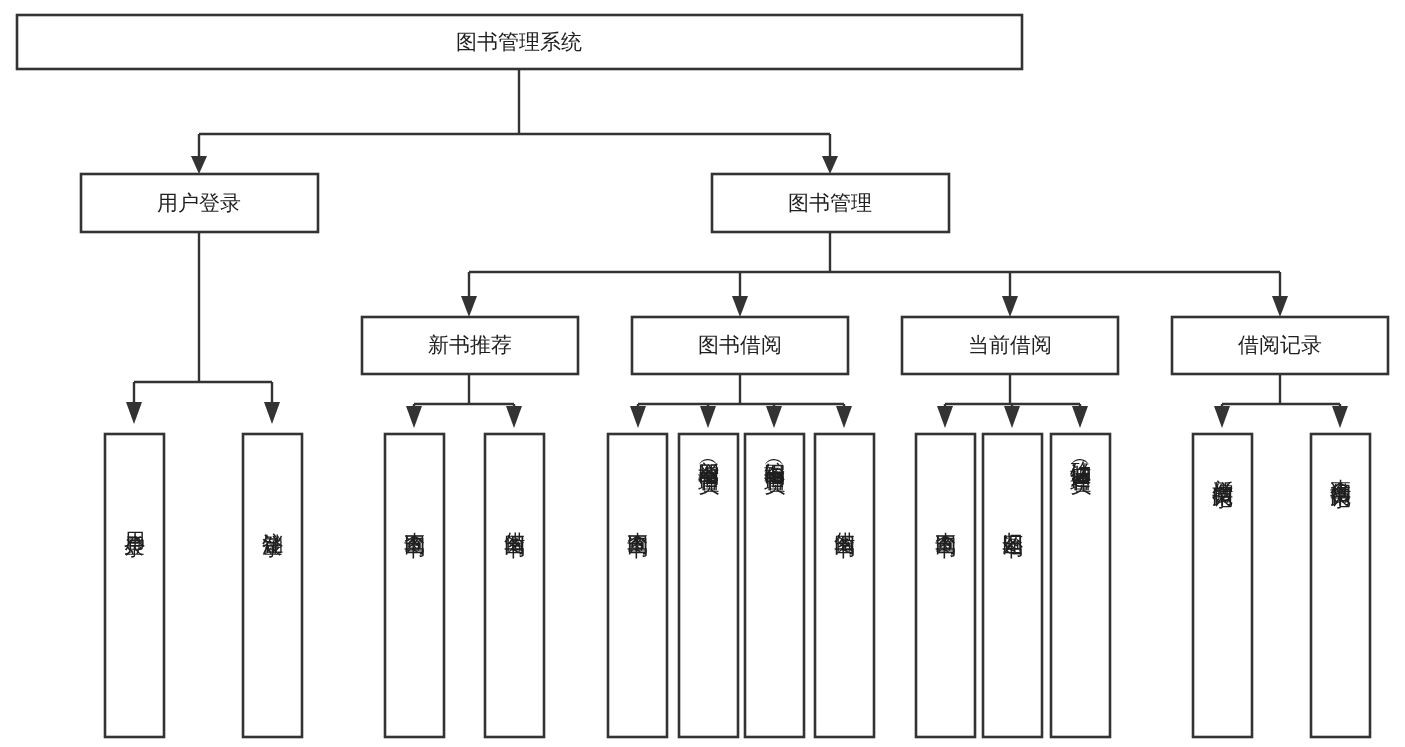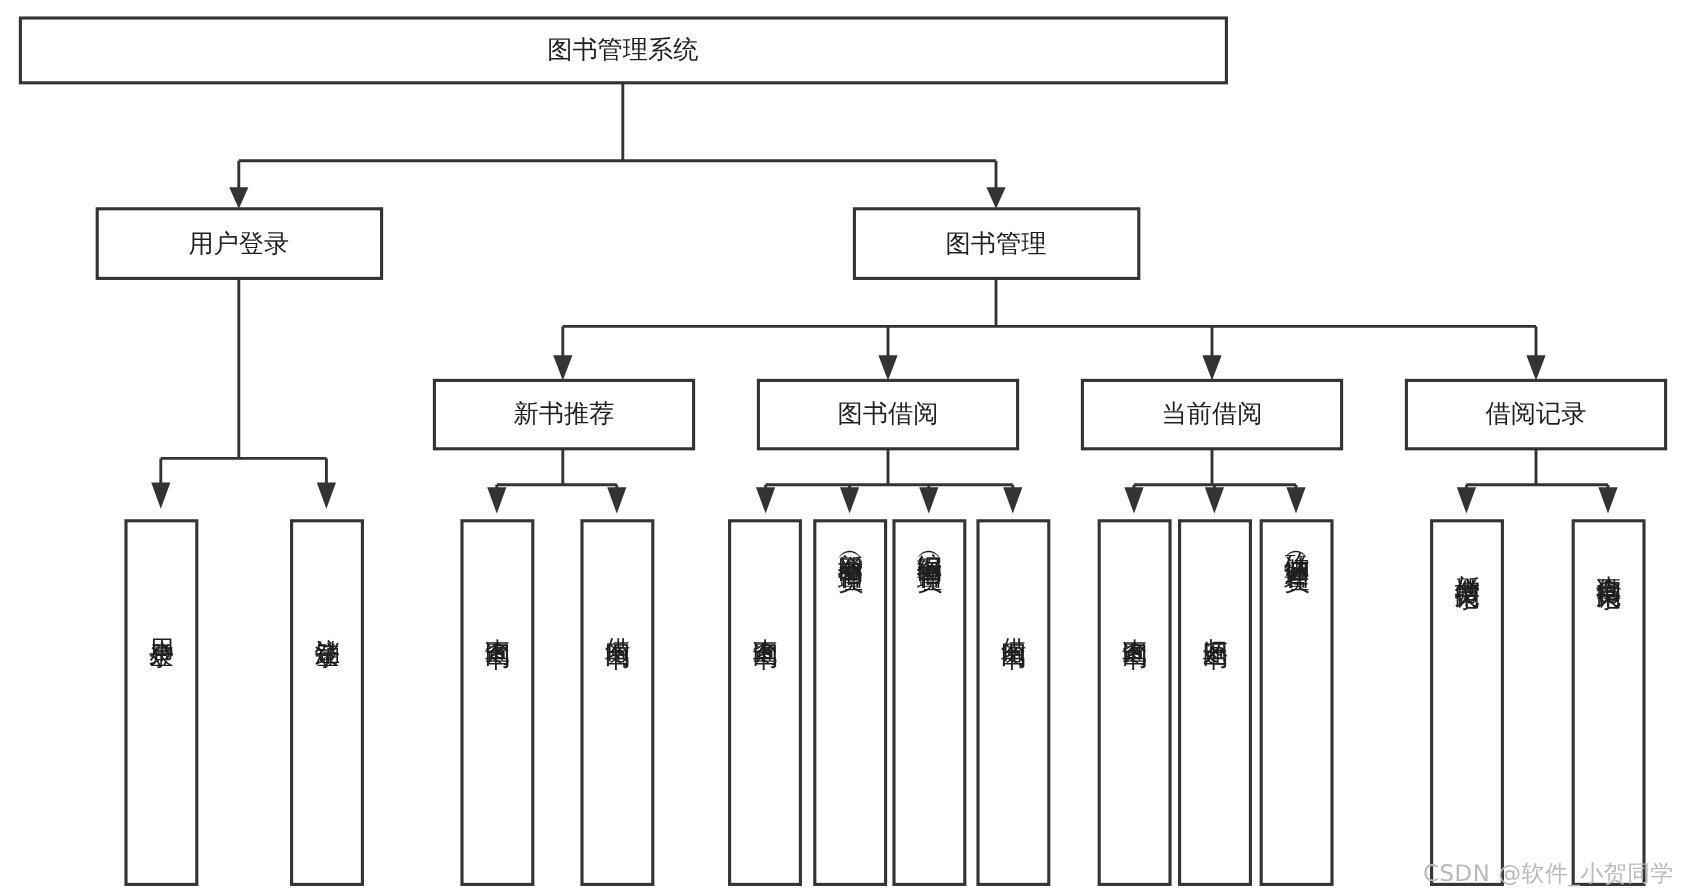--- a/index.html
+++ b/index.html
@@ -198,14 +198,13 @@
   <div class="vlabel" style="left:774px; top:444px;">编辑图书（管理员）</div>
   <div class="vlabel" style="left:844px; top:515px;">借阅图书</div>
 
   <div class="vlabel" style="left:945px; top:515px;">查询图书</div>
   <div class="vlabel" style="left:1012px; top:515px;">归还图书</div>
   <div class="vlabel" style="left:1080px; top:444px;">确认归还（管理员）</div>
 
   <div class="vlabel" style="left:1222px; top:462px;">新增借阅记录</div>
   <div class="vlabel" style="left:1340px; top:462px;">查询借阅记录</div>
 
-  <div class="watermark">CSDN @软件_小贺同学</div>
 </div>
 
 </body></html>

